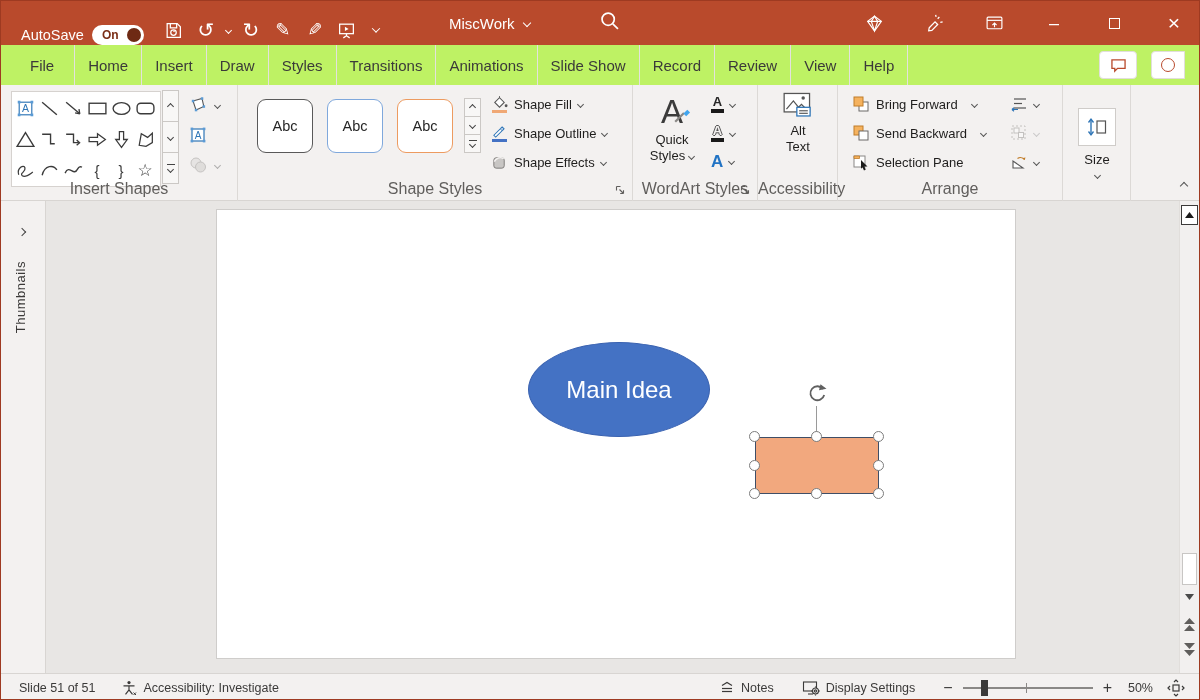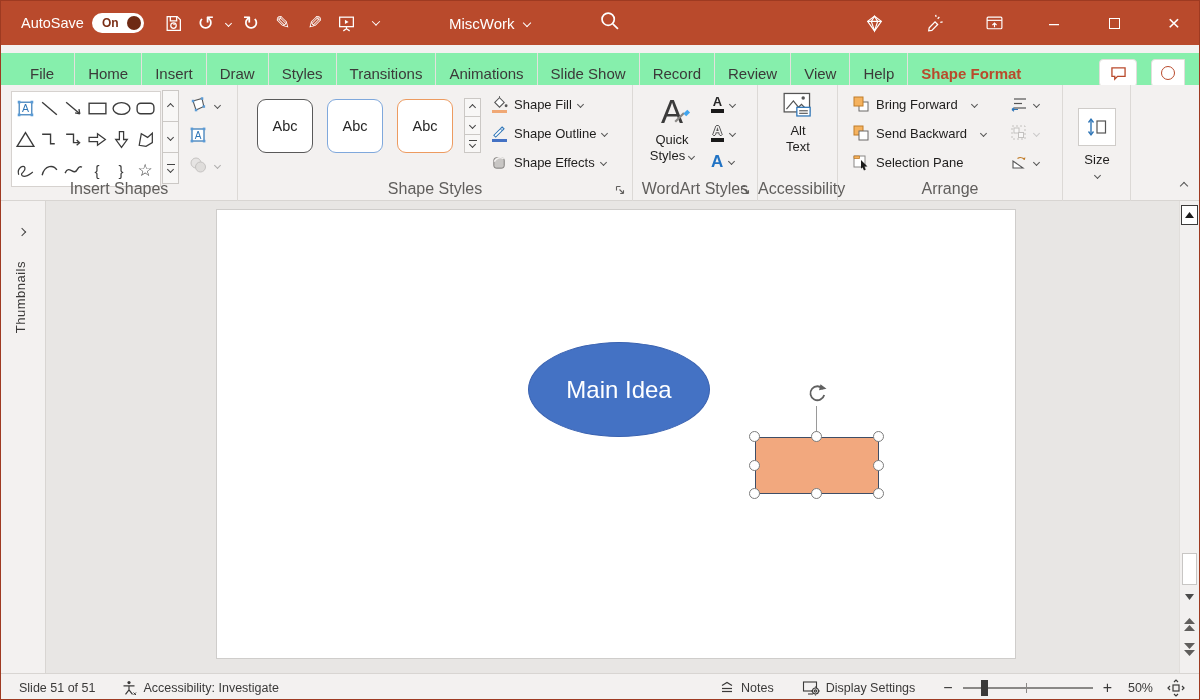--- a/index.html
+++ b/index.html
@@ -16,21 +16,21 @@
   .qat { display:flex; align-items:center; gap:4px; margin-left:16px; }
   .qbtn { min-width:28px; height:30px; display:flex; align-items:center; justify-content:center; font-size:18px; color:#fff; }
   .chv { display:inline-block; width:6px; height:6px; border-right:1.4px solid currentColor; border-bottom:1.4px solid currentColor; transform:rotate(45deg); }
   .chv-sm { width:5px; height:5px; }
   .doc-title { position:absolute; left:448px; top:0; height:44px; display:flex; align-items:center; gap:9px; font-size:15px; }
   .search-btn { position:absolute; left:598px; top:9px; width:26px; height:26px; }
   .tb-right { position:absolute; right:10px; top:0; height:44px; display:flex; align-items:center; gap:30px; }
   .winbtn { width:30px; height:30px; display:flex; align-items:center; justify-content:center; }
 
   
-  .tabbar { position:absolute; left:0; top:52px; width:100%; height:40px; background:#86efac; display:flex; }
+  .tabbar { position:absolute; left:0; top:44px; width:100%; height:40px; background:#bef264; display:flex; }
   .tab { height:40px; display:flex; align-items:center; padding:0 13px; font-size:15px; color:#3B3A39; border-right:1px solid #E4E1DE; cursor:pointer; white-space:nowrap; }
   .tab.first { border-right:1px solid #E4E1DE; margin-left:16px; padding-right:20px; }
   .tab.active { font-weight:bold; border-right:none; position:relative; }
   .tab.active::after { content:""; position:absolute; left:10px; right:10px; bottom:2px; height:3px; background:#B94A2C; border-radius:2px; }
   .tabbar-right { margin-left:auto; display:flex; align-items:center; gap:14px; margin-right:14px; }
   .pillbtn { background:#fff; border:1px solid #E1DEDB; border-radius:4px; height:28px; display:flex; align-items:center; justify-content:center; }
 
   
   .ribbon { position:absolute; left:0; top:84px; width:100%; height:116px; background:#F3F1F0; border-bottom:1px solid #D8D5D2; }
   .rgroup { position:absolute; top:0; height:116px; border-right:1px solid #DCD9D6; }
@@ -75,21 +75,21 @@
   .zoomtrack .zthumb { position:absolute; left:18px; top:0; width:7px; height:16px; background:#3B3A39; cursor:pointer; }
 
   svg { display:block; }
   .af { font-weight:bold; font-size:13px; color:#262626; line-height:1; }
 </style>
 </head>
 <body>
 
 <div class="window">
 
-  <div class="titlebar" style="background: rgb(185, 74, 44);">
+  <div class="titlebar" style="background: rgb(185, 74, 44); align-items: flex-end;">
     <div class="autosave">
       <span>AutoSave</span>
       <span class="toggle">
         <span class="on-txt">On</span>
         <span class="knob"></span>
       </span>
     </div>
     <div class="qat">
       <span class="qbtn">
         <svg width="19" height="19" viewBox="0 0 18 18" fill="none" stroke="#fff" stroke-width="1.2">
@@ -157,21 +157,20 @@
     <span class="tab">Insert</span>
     <span class="tab">Draw</span>
     <span class="tab">Styles</span>
     <span class="tab">Transitions</span>
     <span class="tab">Animations</span>
     <span class="tab">Slide Show</span>
     <span class="tab">Record</span>
     <span class="tab">Review</span>
     <span class="tab">View</span>
     <span class="tab">Help</span>
-    <span class="tab active" style="color: rgb(185, 74, 44);">Shape Format</span>
     <div class="tabbar-right">
       <span class="pillbtn" style="width:38px">
         <svg width="17" height="15" viewBox="0 0 18 16" fill="none" stroke="#B94A2C" stroke-width="1.4">
           <path d="M2 2 H16 V11 H8 L5 14 V11 H2 Z"></path>
         </svg>
       </span>
       <span style="display:flex;align-items:center">
         <span class="pillbtn" style="width:34px;border-radius:4px 0 0 4px">
           <span style="width:14px;height:14px;border:1.6px solid #B94A2C;border-radius:50%;display:flex;align-items:center;justify-content:center">
             

